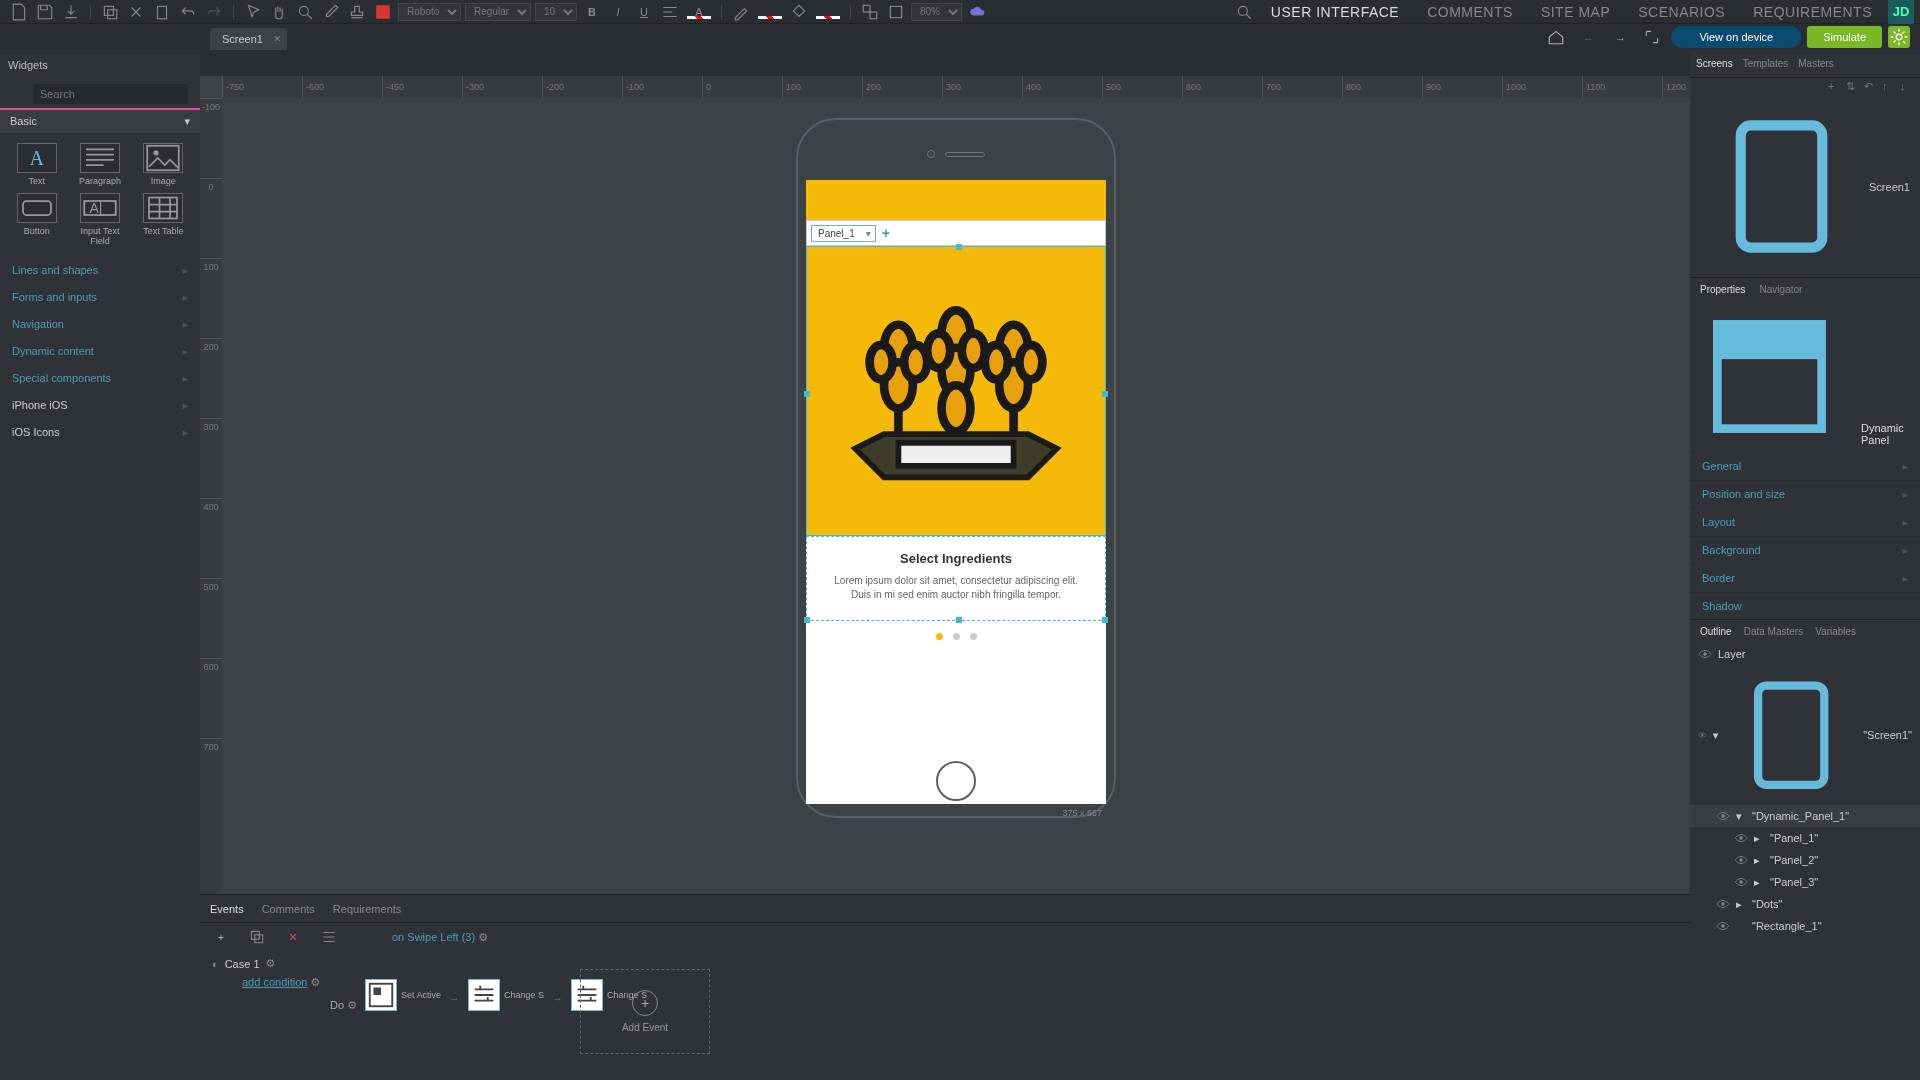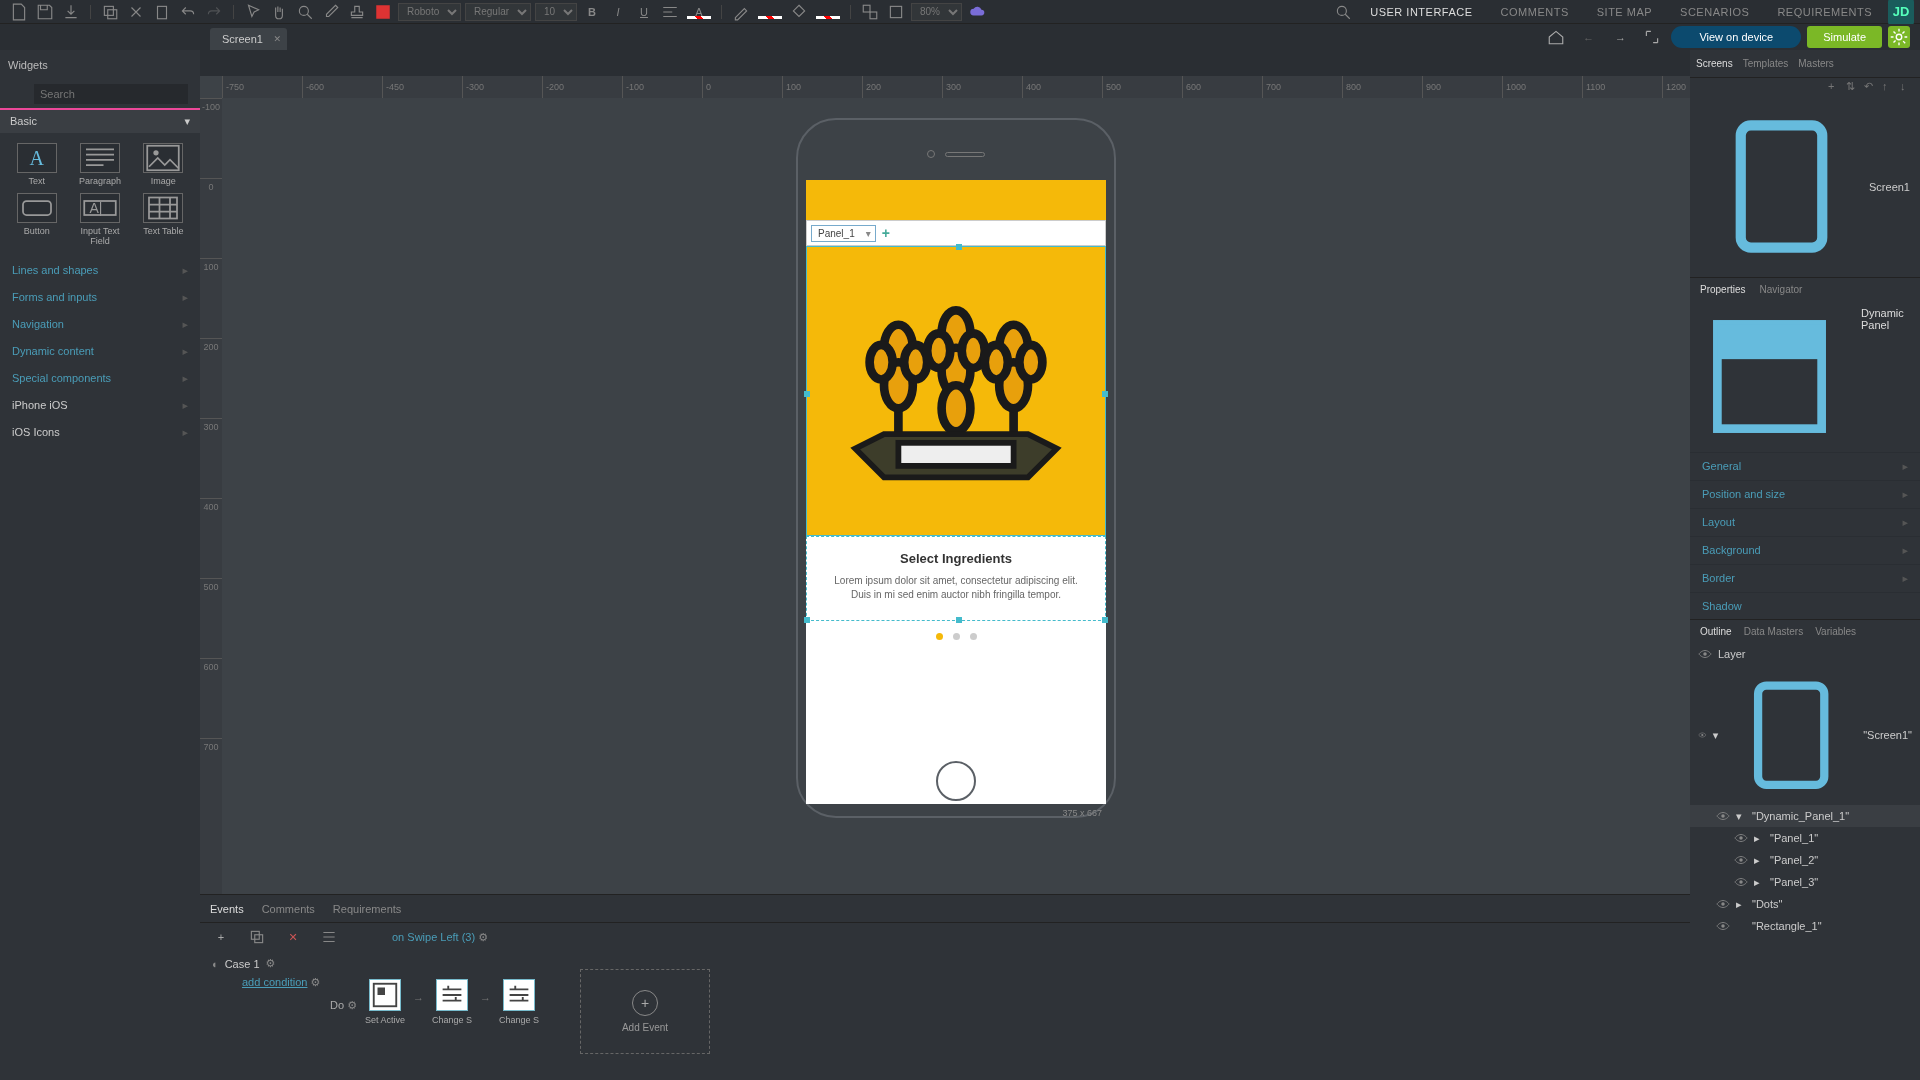--- a/index.html
+++ b/index.html
@@ -5,21 +5,21 @@
 * { margin: 0; padding: 0; box-sizing: border-box; font-family: -apple-system, Arial, sans-serif; }
 body { background: #2a2e33; color: #aaa; font-size: 11px; overflow: hidden; width: 1920px; height: 1080px; }
 
 
 .top-toolbar { height: 24px; background: #2a2e33; display: flex; align-items: center; padding: 0 6px; border-bottom: 1px solid #222; }
 .tb-icon { width: 18px; height: 18px; margin: 0 4px; display: flex; align-items: center; justify-content: center; color: #888; cursor: pointer; }
 .tb-sep { width: 1px; height: 14px; background: #444; margin: 0 6px; }
 .tb-select { background: #323639; border: 1px solid #444; color: #777; font-size: 10px; height: 18px; padding: 0 4px; margin: 0 2px; min-width: 60px; }
 .tb-select.small { min-width: 30px; }
 .top-right { margin-left: auto; display: flex; align-items: center; }
-.top-nav { color: #888; font-size: 11px; padding: 0 14px; cursor: pointer; letter-spacing: 0.5px; }
+.top-nav { color: #888; font-size: 14px; padding: 0 14px; cursor: pointer; letter-spacing: 0.5px; }
 .avatar { width: 26px; height: 26px; background: #1a5c5c; border-radius: 3px; display: flex; align-items: center; justify-content: center; color: #5fb; font-weight: bold; font-size: 13px; margin-left: 2px; }
 .color-swatch-icon { width: 24px; height: 14px; position: relative; }
 .color-swatch-icon .bar { position: absolute; bottom: 0; left: 0; right: 0; height: 3px; }
 
 
 .tabbar { height: 26px; background: #2a2e33; display: flex; align-items: flex-end; padding-left: 210px; position: relative; }
 .tabbar .tab { background: #3d4247; padding: 5px 24px 5px 12px; font-size: 11px; color: #ccc; position: relative; border-radius: 3px 3px 0 0; }
 .tabbar .tab .close { position: absolute; right: 6px; top: 6px; font-size: 9px; color: #888; }
 .tabbar-right { position: absolute; right: 10px; top: 2px; display: flex; align-items: center; gap: 6px; }
 .btn-device { background: #0c4a6e; color: #fff; padding: 5px 28px; border-radius: 11px; font-size: 11px; }
@@ -49,21 +49,21 @@
 .rp-toolbar { display: flex; justify-content: flex-end; padding: 2px 6px; gap: 4px; }
 .rp-tiny-icon { width: 14px; height: 14px; color: #777; }
 .rp-body { padding: 6px 10px; }
 .rp-row { display: flex; align-items: center; gap: 6px; padding: 3px 0; font-size: 11px; color: #ccc; }
 .rp-section { flex: 1; }
 
 .props-panel { border-top: 1px solid #222; }
 .props-tabs { display: flex; padding: 6px 10px; gap: 14px; font-size: 10px; }
 .props-tab { color: #888; }
 .props-tab.active { color: #ddd; }
-.props-title { padding: 6px 10px; display: flex; align-items: flex-start; gap: 22px; font-size: 11px; color: #ddd; }
+.props-title { padding: 6px 10px; display: flex; align-items: flex-end; gap: 22px; font-size: 11px; color: #ddd; }
 .props-cat { padding: 7px 12px; color: #4a9db8; font-size: 11px; display: flex; justify-content: space-between; cursor: pointer; border-top: 1px solid #2a2e33; }
 
 .outline-panel { border-top: 1px solid #222; flex: 1; overflow: auto; }
 .outline-tabs { display: flex; padding: 6px 10px; gap: 12px; font-size: 10px; }
 .outline-row { display: flex; align-items: center; padding: 4px 8px; gap: 6px; font-size: 11px; color: #ccc; }
 .eye { width: 14px; height: 14px; color: #888; }
 .indent1 { padding-left: 26px; }
 .indent2 { padding-left: 44px; }
 
 
@@ -101,21 +101,21 @@
 .bp-tabs { display: flex; height: 28px; align-items: center; padding: 0 10px; gap: 18px; font-size: 11px; border-bottom: 1px solid #222; }
 .bp-tab { color: #888; cursor: pointer; }
 .bp-tab.active { color: #ddd; }
 .bp-toolbar { display: flex; align-items: center; height: 28px; padding: 0 8px; gap: 10px; }
 .bp-event { color: #4a9db8; font-size: 11px; }
 .bp-body { position: relative; padding: 6px 12px; height: 130px; }
 .case-row { display: flex; align-items: center; gap: 6px; font-size: 11px; color: #ccc; margin-bottom: 6px; }
 .cond-row { font-size: 11px; color: #4a9db8; margin-left: 30px; margin-bottom: 8px; }
 .do-row { position: absolute; left: 130px; top: 28px; display: flex; align-items: flex-start; gap: 8px; }
 .do-label { color: #aaa; font-size: 11px; margin-top: 20px; }
-.action-box { display: flex; flex-direction: column; align-items: center; gap: 4px; }
+.action-box { display: flex; flex-direction: row; align-items: center; gap: 4px; }
 .action-icon { width: 32px; height: 32px; border: 1px solid #7bc; background: #fff; display: flex; align-items: center; justify-content: center; }
 .action-label { font-size: 9px; color: #aaa; }
 .arrow { color: #777; margin-top: 12px; }
 .add-event { position: absolute; left: 380px; top: 18px; width: 130px; height: 85px; border: 1px dashed #666; display: flex; flex-direction: column; align-items: center; justify-content: center; gap: 6px; }
 .add-event-circle { width: 26px; height: 26px; border: 1px solid #888; border-radius: 50%; display: flex; align-items: center; justify-content: center; color: #aaa; font-size: 14px; }
 
 svg { width: 100%; height: 100%; }
 </style>
 </head>
 <body>

